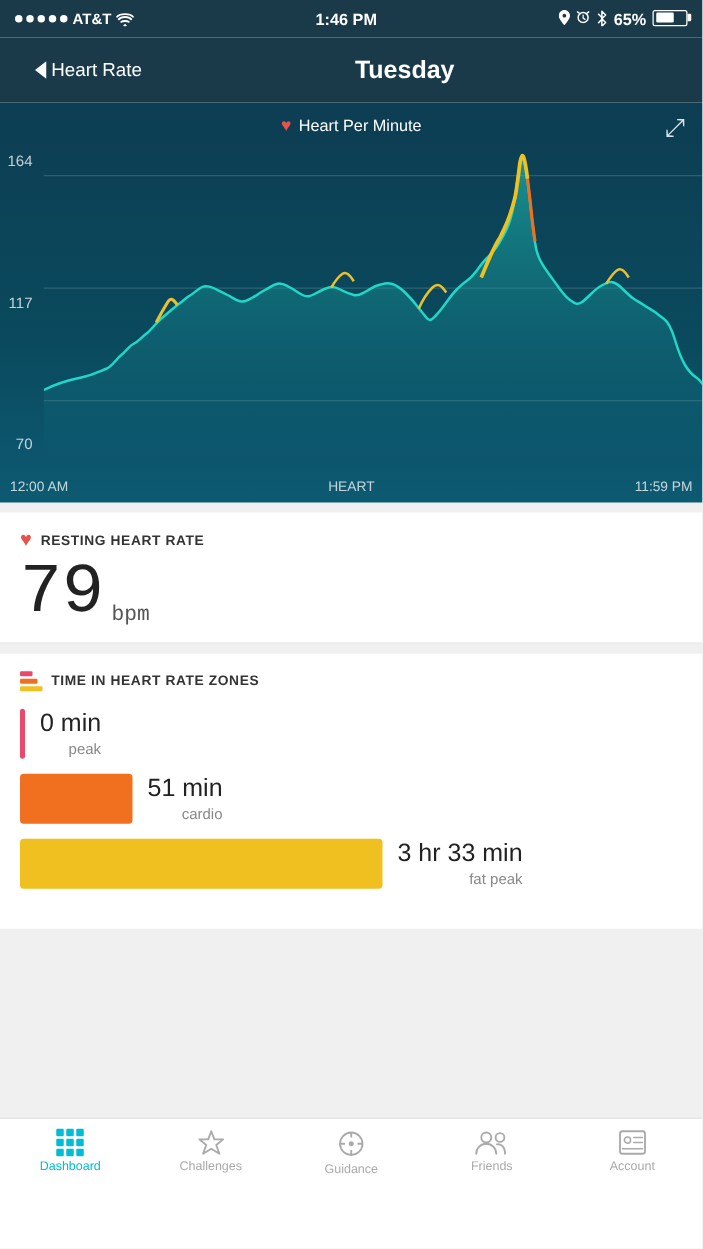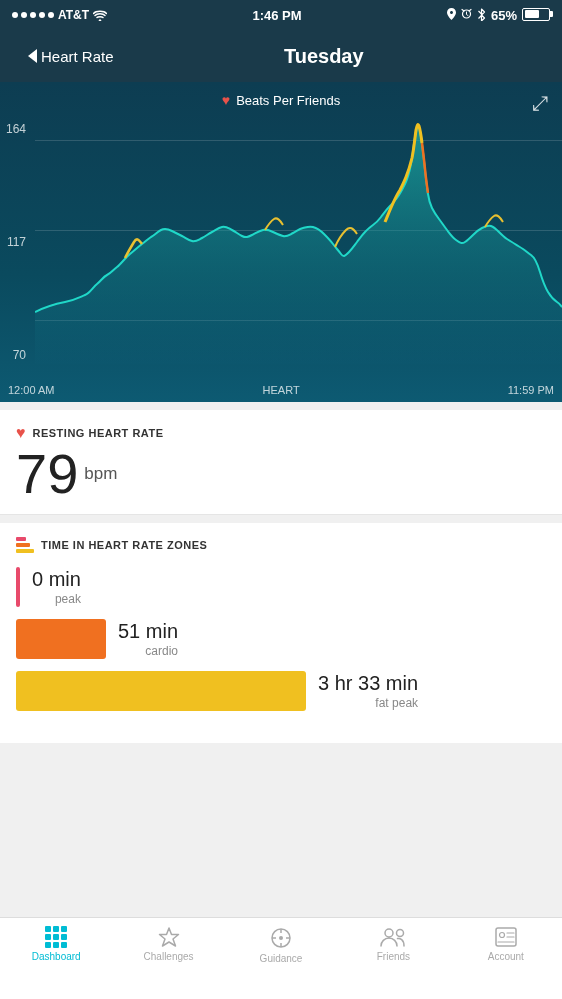--- a/index.html
+++ b/index.html
@@ -144,23 +144,24 @@
     }
     .section-title {
       font-size: 11px;
       font-weight: 700;
       letter-spacing: 0.5px;
       color: #333;
       text-transform: uppercase;
     }
     .resting-value {
       display: flex;
-      align-items: center;
+      align-items: flex-end;
       gap: 6px;
       margin-top: 4px;
+      font-family: Liberation Mono, monospace;
     }
     .big-number {
       font-size: 56px;
       font-weight: 200;
       color: #222;
       line-height: 1;
     }
     .unit-label {
       font-size: 17px;
       color: #555;
@@ -235,21 +236,21 @@
     .zone-row-inner {
       display: flex;
       align-items: center;
     }
 
     
     .bottom-nav {
       position: absolute;
       bottom: 0;
       left: 0; right: 0;
-      height: 82px;
+      height: 105px;
       background: white;
       border-top: 1px solid #ddd;
       display: flex;
       align-items: flex-start;
       padding-top: 8px;
     }
     .nav-item {
       flex: 1;
       display: flex;
       flex-direction: column;
@@ -347,21 +348,21 @@
   <div class="nav-back">
     <div class="chevron-left"></div>
     <span class="nav-back-label">Heart Rate</span>
   </div>
   <div class="nav-title-section">Tuesday</div>
 </div>
 
 <div class="chart-container">
   <div class="chart-legend">
     <span class="heart-icon-red">♥</span>
-    <span>Beats Per Friends</span>
+    <span>Heart Per Minute</span>
   </div>
   <div class="expand-btn">⤢</div>
 
   <div class="chart-y-labels">
     <span>164</span>
     <span>117</span>
     <span>70</span>
   </div>
 
   <div class="chart-grid-line" style="top: 58px;"></div>

